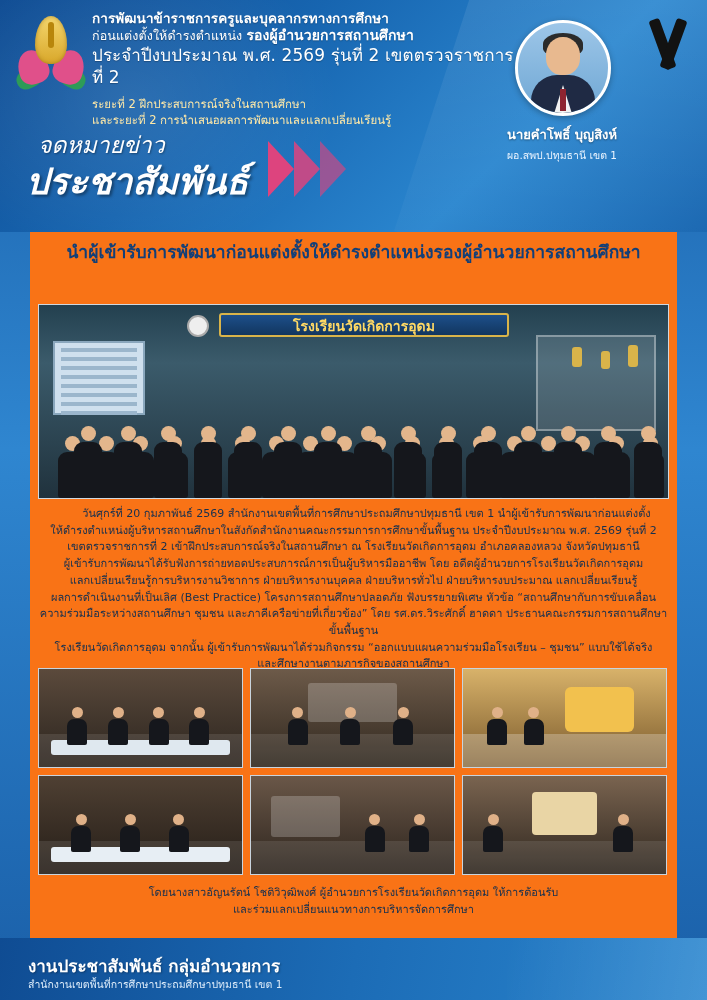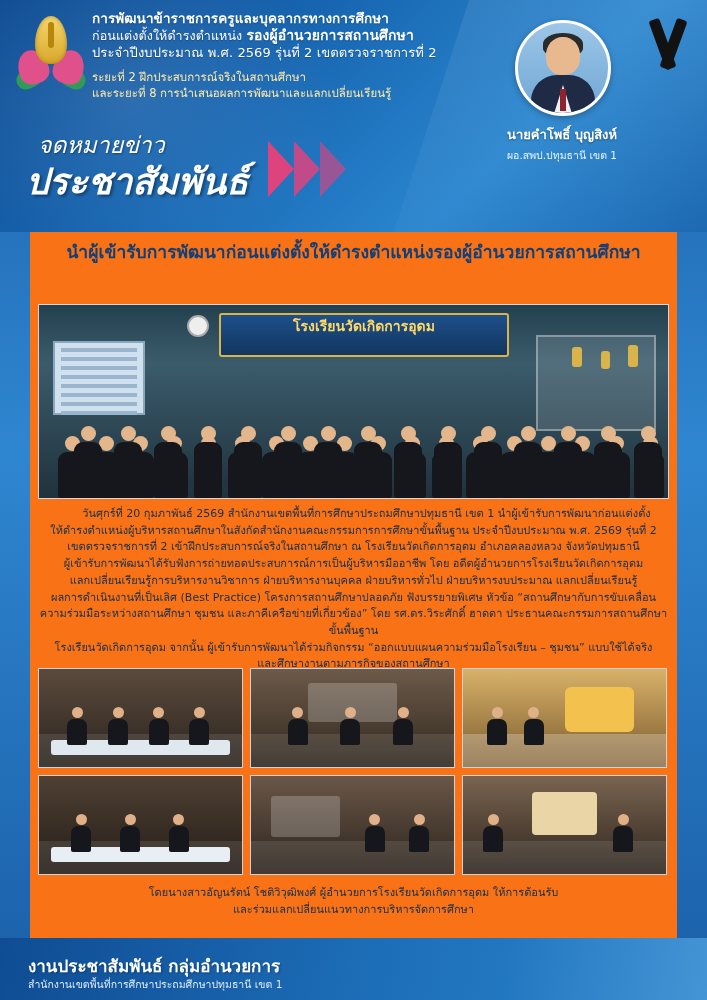--- a/index.html
+++ b/index.html
@@ -74,21 +74,21 @@
   .head-lines {
     position: absolute; left: 92px; top: 10px; width: 430px; color: #fff;
   }
   .head-lines .l {
     line-height: 1.28; letter-spacing: .1px; text-shadow: 0 1px 1px rgba(0,0,0,.25);
   }
   .l1 { font-size: 13.5px; font-weight: bold; }
   .l2 { font-size: 12.5px; }
   .l2 b { font-size: 14px; }
   .l3 { font-size: 12.5px; }
-  .l4 { font-size: 13px; }
+  .l4 { font-size: 17px; }
   .sub-lines {
     margin-top: 7px; color: #ffe9a8; font-size: 11.5px; line-height: 1.45;
   }
 
   .portrait {
     position: absolute; right: 96px; top: 20px; width: 96px; height: 96px;
     border-radius: 50%; overflow: hidden;
     border: 3px solid #ffffff; background: #cfe3f3;
     box-shadow: 0 2px 6px rgba(0,0,0,.3);
   }
@@ -147,21 +147,21 @@
     color: #123f78; font-size: 17.5px; font-weight: bold; line-height: 1.45;
   }
 
   
   .main-photo {
     position: absolute; left: 38px; top: 304px; width: 631px; height: 195px;
     background: #0f2230; border: 1px solid #cfd8e0; overflow: hidden;
   }
   .mp-wall { position:absolute; inset:0; background: linear-gradient(180deg,#23404f 0%, #3b5b6b 30%, #20323d 100%); }
   .mp-banner {
-    position: absolute; left: 180px; top: 8px; width: 290px; height: 44px;
+    position: absolute; left: 180px; top: 8px; width: 290px; height: 24px;
     background: linear-gradient(180deg,#1d4f8a,#12365f);
     border: 2px solid #d9b44a; border-radius: 3px;
     color: #ffd964; font-size: 14px; font-weight: bold; text-align: center; line-height: 22px;
   }
   .mp-clock {
     position: absolute; left: 148px; top: 10px; width: 22px; height: 22px; border-radius: 50%;
     background: #eee; border: 2px solid #aaa;
   }
   .mp-board {
     position: absolute; left: 14px; top: 36px; width: 92px; height: 74px;
@@ -249,21 +249,21 @@
         <div class="lotus-r"></div>
       <div class="crest"></div>
     </div>
 
     <div class="head-lines">
       <div class="l l1">การพัฒนาข้าราชการครูและบุคลากรทางการศึกษา</div>
       <div class="l l2"><span>ก่อนแต่งตั้งให้ดำรงตำแหน่ง </span><b>รองผู้อำนวยการสถานศึกษา</b></div>
       <div class="l l4">ประจำปีงบประมาณ พ.ศ. 2569 รุ่นที่ 2 เขตตรวจราชการที่ 2</div>
       <div class="sub-lines">
         <div>ระยะที่ 2 ฝึกประสบการณ์จริงในสถานศึกษา</div>
-        <div>และระยะที่ 8 การนำเสนอผลการพัฒนาและแลกเปลี่ยนเรียนรู้</div>
+        <div>และระยะที่ 2 การนำเสนอผลการพัฒนาและแลกเปลี่ยนเรียนรู้</div>
       </div>
     </div>
 
     <div class="portrait">
       <div class="bgp"></div>
       <div class="body"></div>
       <div class="shirt"></div>
       <div class="tie"></div>
       <div class="hair"></div>
       <div class="head"></div>

